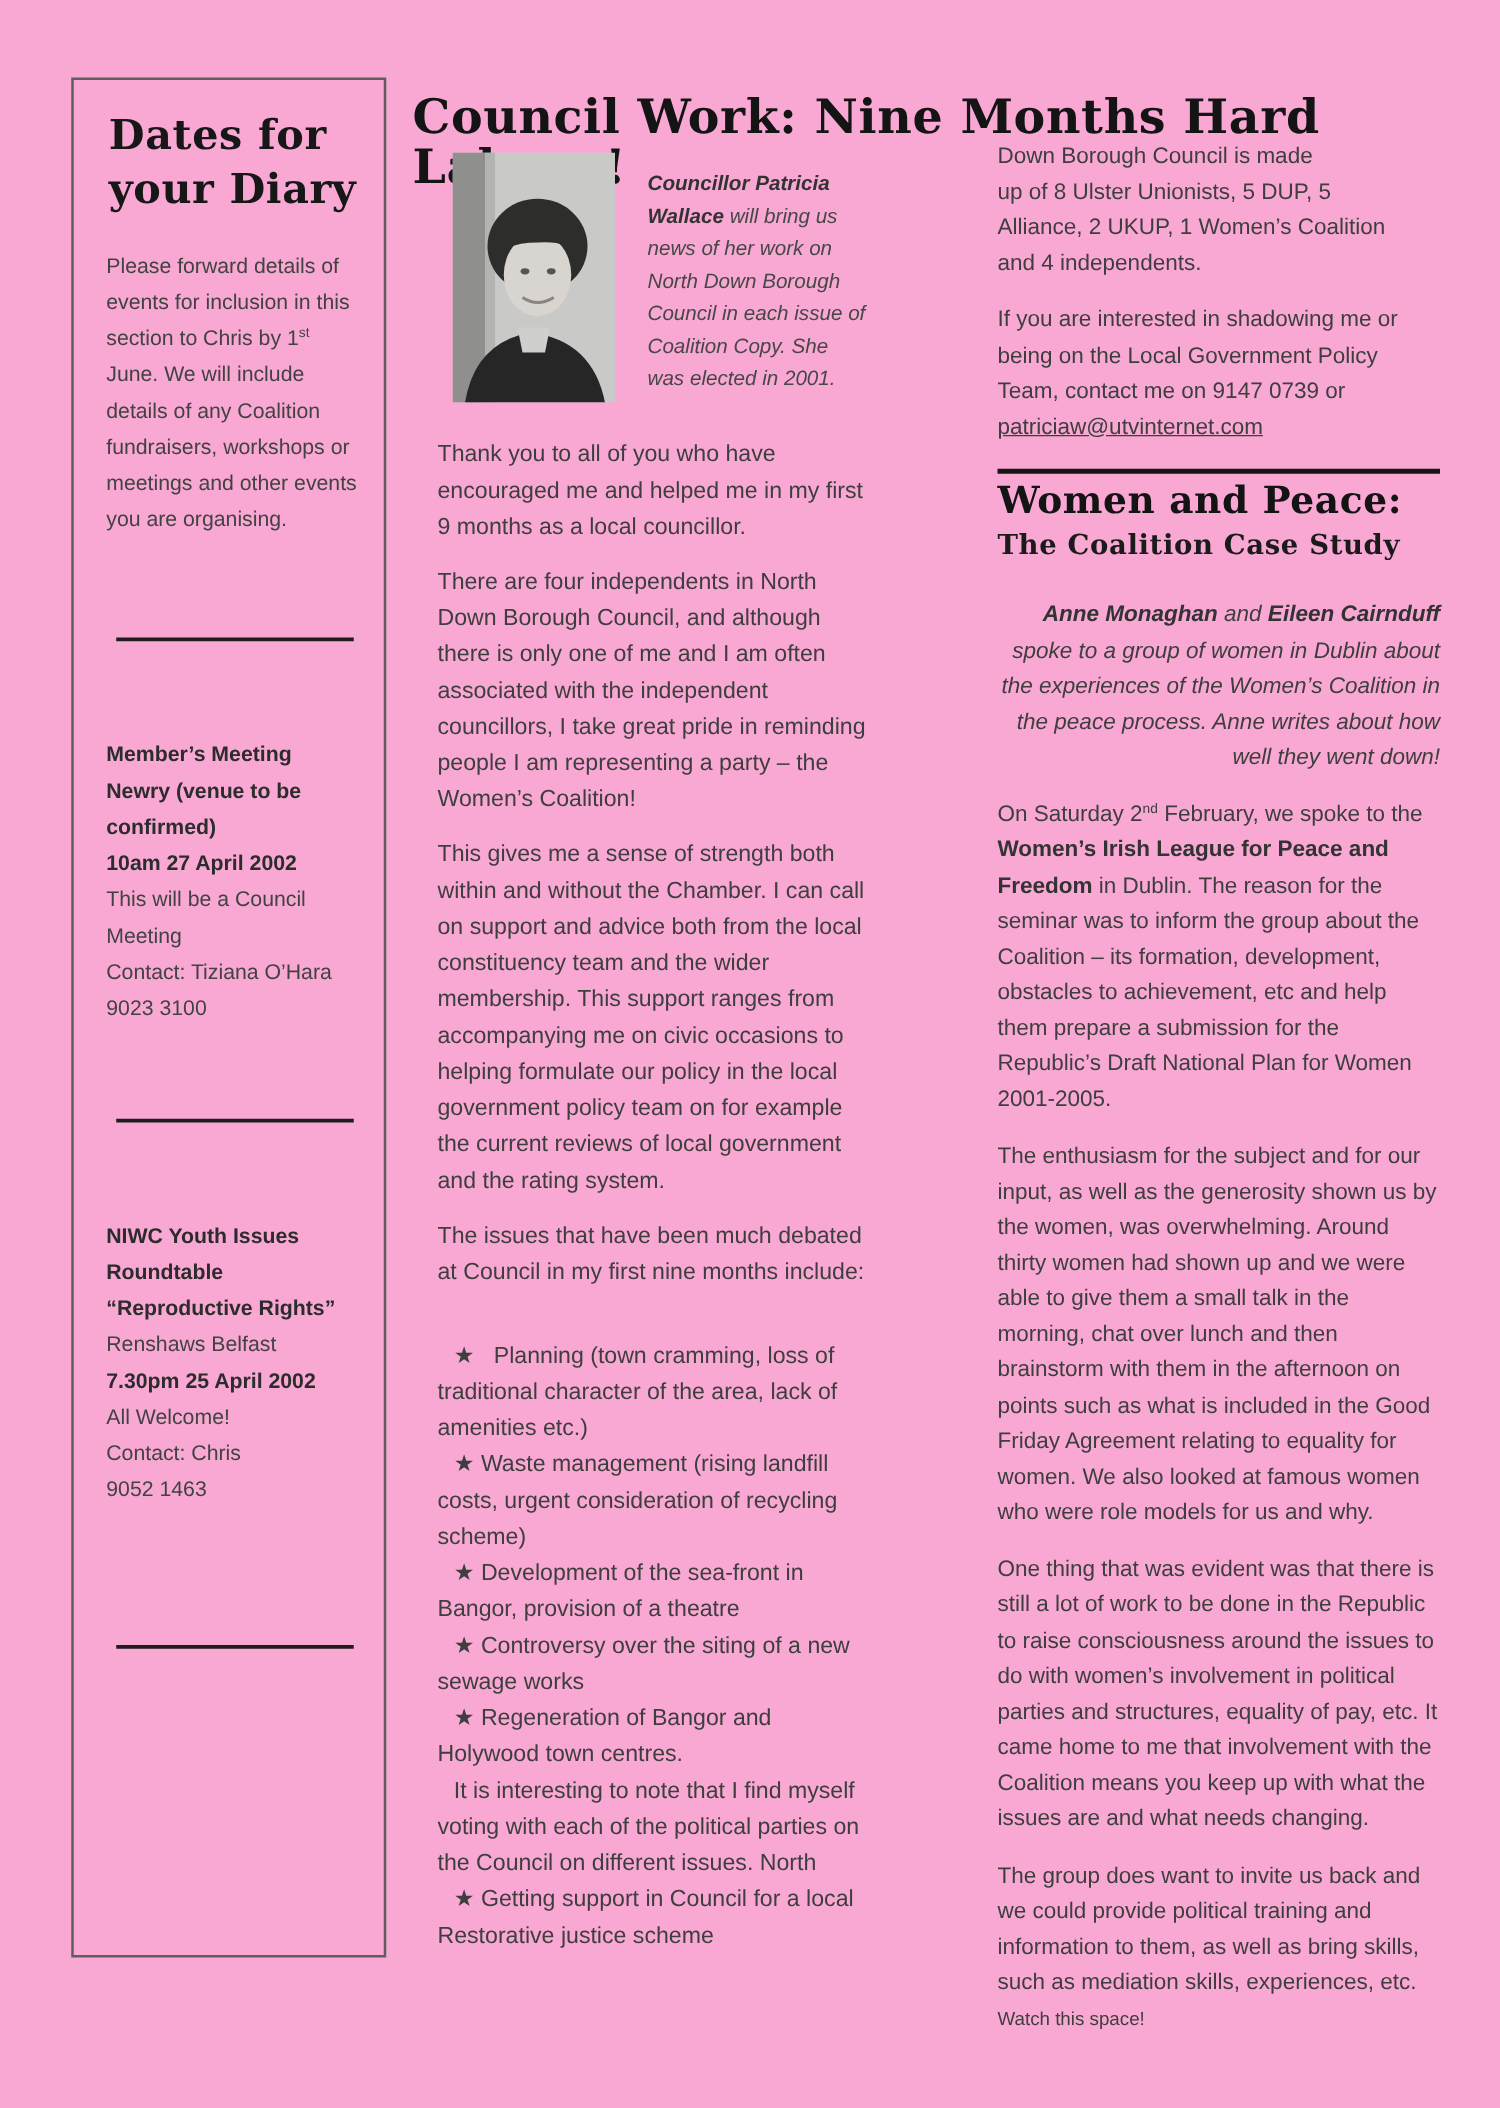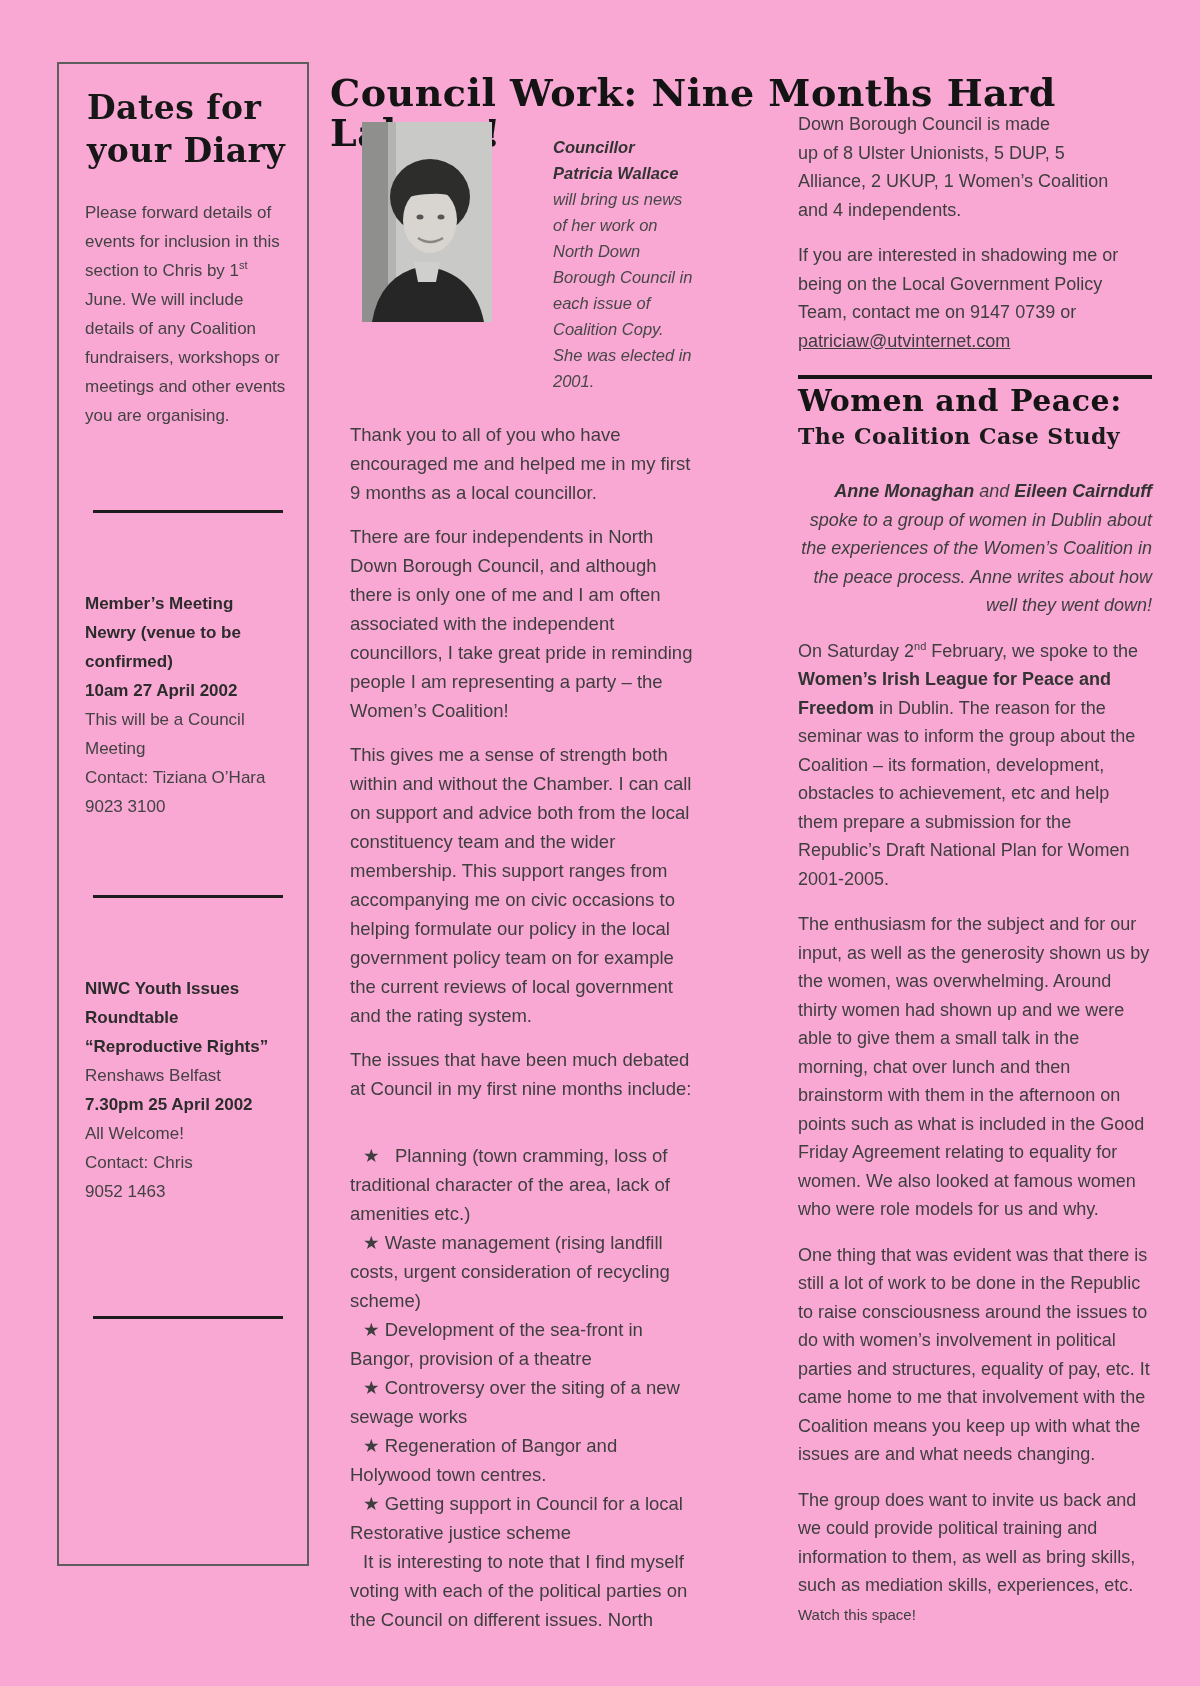--- a/index.html
+++ b/index.html
@@ -19,21 +19,21 @@
   .event{margin-top:76px;font-size:17px;line-height:29px;color:#424242;}
   .ev-line.b{font-weight:bold;color:#2c2c2c;}
 
   
   .headline{position:absolute;left:330px;top:48px;width:800px;
             font-family:"DejaVu Serif",serif;font-weight:bold;font-size:38px;
             line-height:40px;color:#141414;letter-spacing:0.5px;}
 
   
   .mid-col{position:absolute;left:350px;top:122px;width:346px;}
-  .photo-row{display:flex;margin:0 0 26px 12px;gap:35px;}
+  .photo-row{display:flex;margin:0 0 26px 12px;}
   .photo{width:130px;height:200px;flex:0 0 130px;}
   .caption{width:186px;margin-left:26px;padding-top:12px;
            font-size:16.5px;line-height:26px;font-style:italic;color:#474747;}
   .mid-col p{font-size:18.5px;line-height:29px;margin:0 0 15px;}
   .issues{margin-top:38px;}
   .issue{font-size:18.5px;line-height:29px;text-indent:13px;}
 
   
   .right-col{position:absolute;left:798px;top:110px;width:354px;}
   .right-col p{font-size:18px;line-height:28.5px;margin:0 0 17px;}
@@ -114,22 +114,22 @@
     <p>This gives me a sense of strength both within and without the Chamber.  I can call on support and advice both from the local constituency team and the wider membership.  This support ranges from accompanying me on civic occasions to helping formulate our policy in the local government policy team on for example the current reviews of local government and the rating system.</p>
     <p>The issues that have been much debated at Council in my first nine months include:</p>
 
     <div class="issues">
 
     <div class="issue">★&nbsp;&nbsp;&nbsp;Planning (town cramming, loss of traditional character of the area, lack of amenities etc.)</div>
         <div class="issue">★&nbsp;Waste management (rising landfill costs, urgent consideration of recycling scheme)</div>
         <div class="issue">★&nbsp;Development of the sea-front in Bangor, provision of a theatre</div>
         <div class="issue">★&nbsp;Controversy over the siting of a new sewage works</div>
         <div class="issue">★&nbsp;Regeneration of Bangor and Holywood town centres.</div>
+        <div class="issue">It is interesting to note that I find myself voting with each of the political parties on the Council on different issues. North</div>
         <div class="issue">★&nbsp;Getting support in Council for a local Restorative justice scheme</div>
-        <div class="issue">It is interesting to note that I find myself voting with each of the political parties on the Council on different issues. North</div>
       </div>
   </div>
 
   <div class="right-col">
     <p class="pre">Down Borough Council is made
 up of 8 Ulster Unionists, 5 DUP, 5
 Alliance, 2 UKUP, 1 Women’s Coalition
 and 4 independents.</p>
     <p><span>If you are interested in shadowing me or being on the Local Government Policy Team, contact me on 9147 0739 or </span><span class="link">patriciaw@utvinternet.com</span></p>
 

